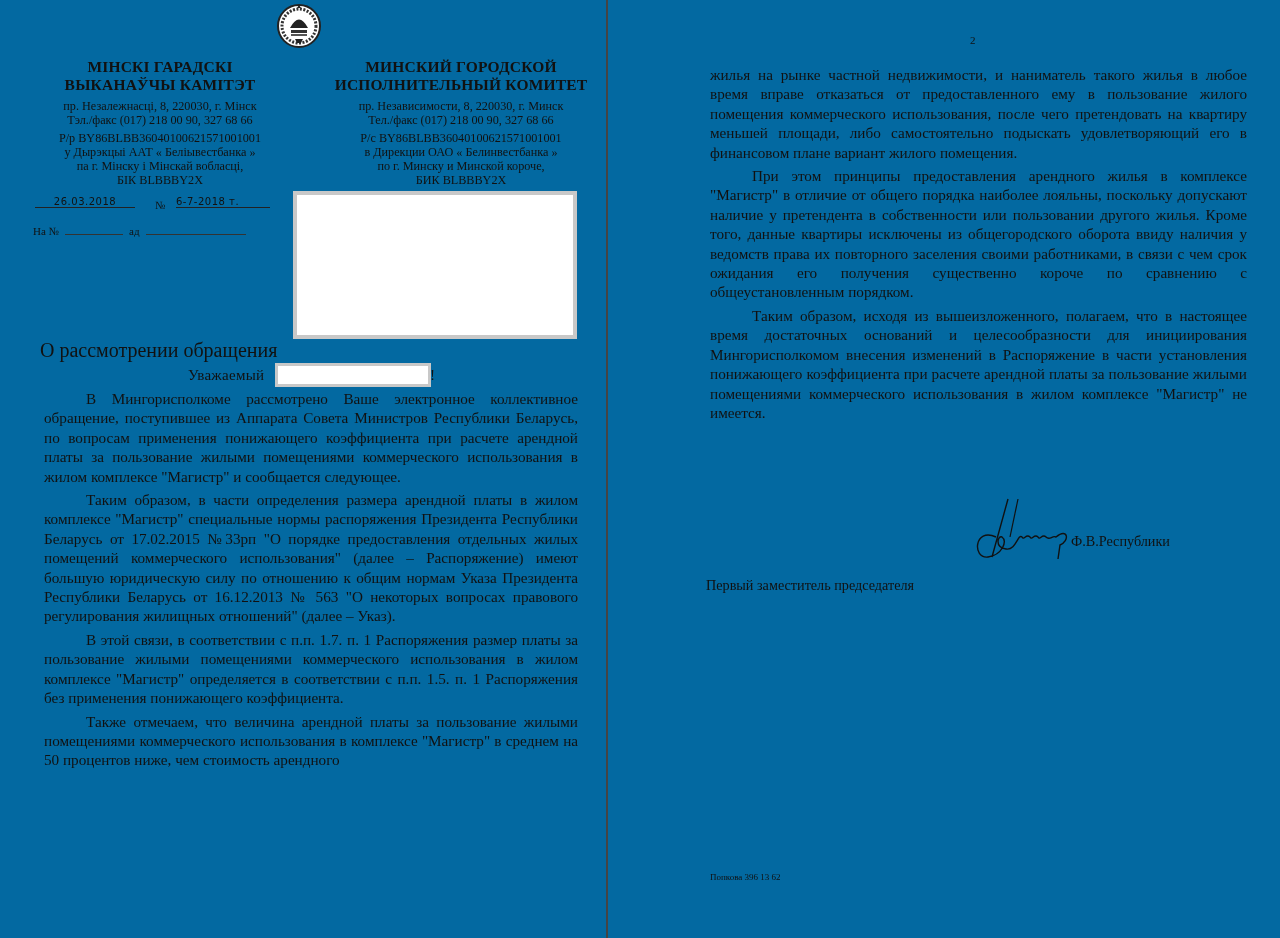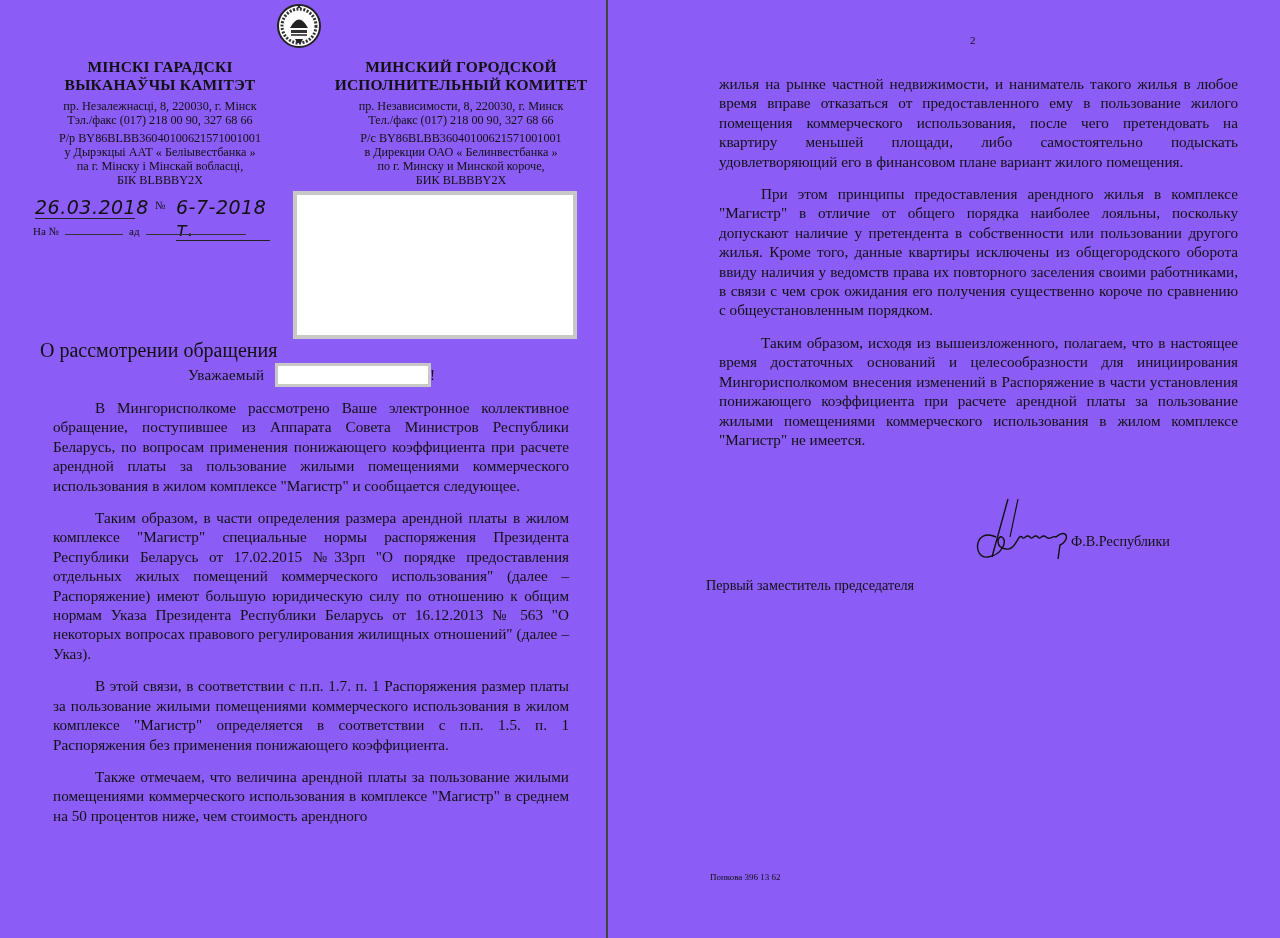--- a/index.html
+++ b/index.html
@@ -1,53 +1,53 @@
 <!DOCTYPE html>
 <html><head>
 <meta charset="utf-8">
 <style>
   html, body { margin: 0; padding: 0; background: #ffffff; }
   body {
     width: 1280px; height: 938px; position: relative; overflow: hidden;
     font-family: "Liberation Serif", "DejaVu Serif", serif; color: #111;
   }
-  .page { position: absolute; top: 0; height: 938px; background: #8b5cf6; }
+  .page { position: absolute; top: 0; height: 938px; background: #0369a1; }
   .page-left { left: 0; width: 606px; }
   .page-right { left: 608px; width: 672px; }
   .divider { position: absolute; left: 606px; top: 0; width: 2px; height: 938px; background: #444; }
 
   
   .emblem { position: absolute; left: 276px; top: 3px; width: 46px; height: 46px; }
   .hdr-col { position: absolute; text-align: center; line-height: 14px; }
   .hdr-by { left: 48px; width: 224px; top: 58px; }
   .hdr-ru { left: 333px; width: 256px; top: 58px; }
   .org-name { font-weight: bold; font-size: 15.5px; line-height: 18px; letter-spacing: 0.2px; }
   .hdr-lines { margin-top: 5px; font-size: 12.2px; line-height: 14px; }
   .hdr-lines .gap { height: 4px; }
 
   .reg-line { position: absolute; left: 33px; top: 196px; width: 245px; font-size: 12px; }
-  .hand { font-family: "DejaVu Sans", sans-serif; font-style: italic; font-size: 19px; letter-spacing: 0.5px; }
+  .hand { font-family: "DejaVu Sans", sans-serif; font-size: 10px; letter-spacing: 0.5px; }
   .hand-date { position: absolute; left: 2px; top: 0; width: 100px; border-bottom: 1px solid #222; text-align: center; }
   .no-label { position: absolute; left: 122px; top: 3px; font-size: 11px; }
   .hand-num { position: absolute; left: 143px; top: 0; width: 94px; border-bottom: 1px solid #222; }
   .na-line { position: absolute; left: 33px; top: 225px; font-size: 11px; width: 230px; }
   .blank1 { display: inline-block; width: 58px; border-bottom: 1px solid #333; margin: 0 6px; }
   .blank2 { display: inline-block; width: 100px; border-bottom: 1px solid #333; margin-left: 6px; }
 
   .redact-addr { position: absolute; left: 293px; top: 191px; width: 276px; height: 140px; border: 4px solid #c8c8c8; background: #fff; }
   .redact-name { position: absolute; left: 275px; top: 363px; width: 150px; height: 18px; border: 3px solid #c8c8c8; background: #fff; }
 
   .subject { position: absolute; left: 40px; top: 339px; font-size: 20px; font-family: Liberation Serif, serif; }
   .greeting { position: absolute; left: 188px; top: 367px; font-size: 15px; letter-spacing: 0.3px; }
   .greeting .excl { position: absolute; left: 242px; top: 0; }
 
   .body-text { position: absolute; font-size: 15.2px; line-height: 19.4px; text-align: justify; }
   .left-body { left: 40px; top: 385px; width: 542px; }
   .right-body { left: 98px; top: 61px; width: 545px; }
-  .body-text p { margin: 13px; text-indent: 42px; }
+  .body-text p { margin: 4px; text-indent: 42px; }
   .body-text p.noindent { text-indent: 0; }
 
   .page-num { position: absolute; left: 970px; top: 34px; font-size: 11px; }
 
   .sign-row { position: absolute; left: 706px; top: 533px; width: 560px; font-size: 14.2px; }
   .sign-title { position: absolute; left: 0; top: 0; margin-top: 44px; }
   .signature { position: absolute; left: 266px; top: -36px; width: 110px; height: 66px; }
   .sign-name { position: absolute; left: 365px; top: 0; }
 
   .executor { position: absolute; left: 710px; top: 872px; font-size: 9px; }

